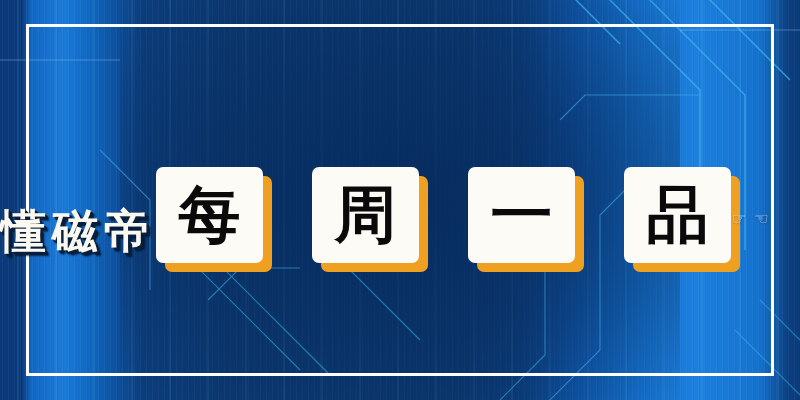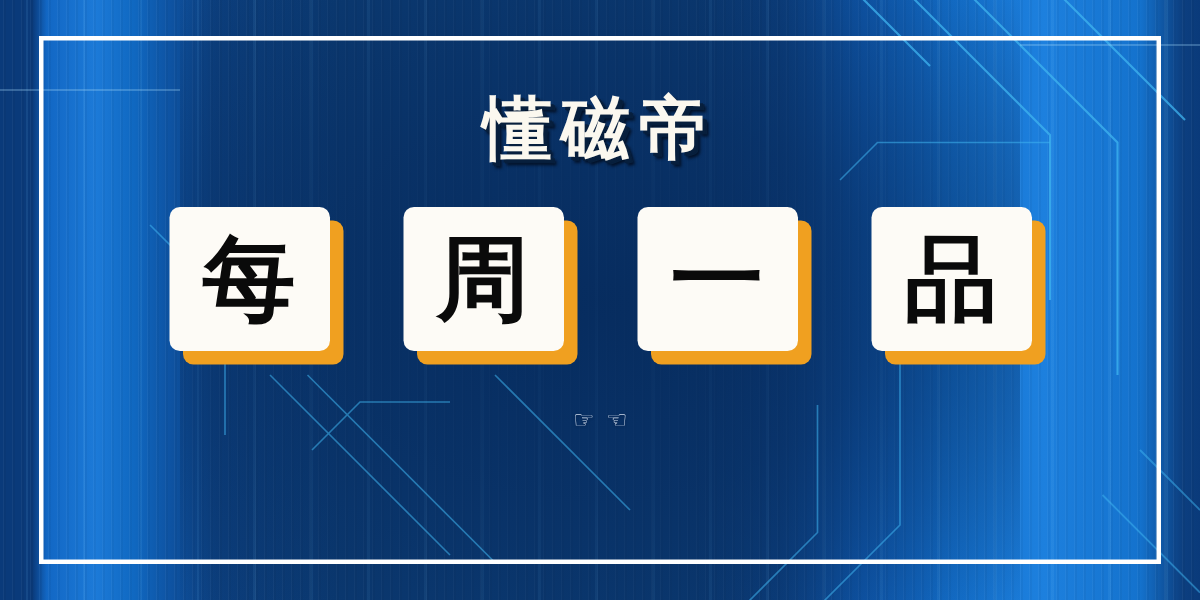--- a/index.html
+++ b/index.html
@@ -102,21 +102,21 @@
     bottom: 24px;
     border: 3px solid #ffffff;
     box-sizing: border-box;
   }
 
   
   .content {
     position: absolute;
     inset: 0;
     display: flex;
-    flex-direction: column;
+    flex-direction: row;
     align-items: center;
   }
 
   .title {
     margin-top: 62px;
     font-size: 46px;
     line-height: 1;
     font-weight: bold;
     color: #fbf8ef;
     letter-spacing: 6px;

